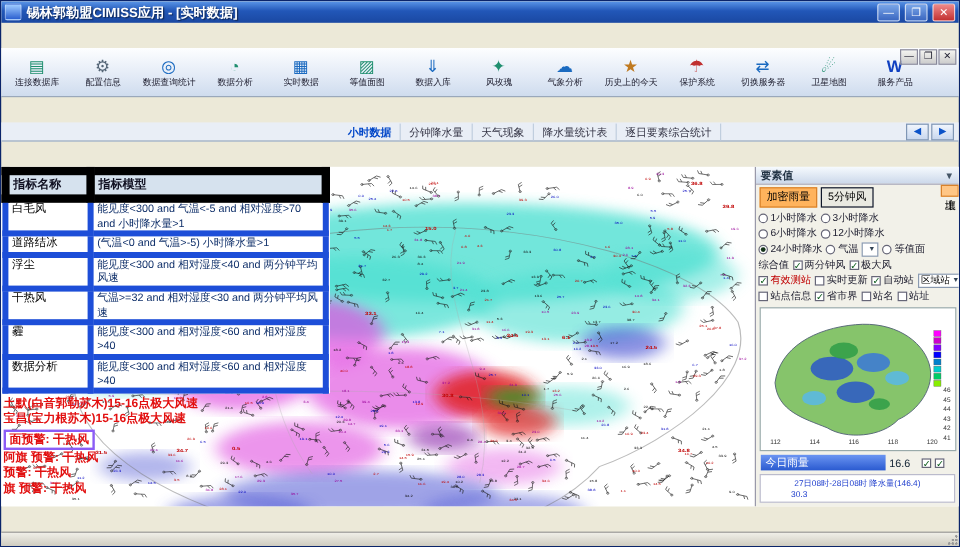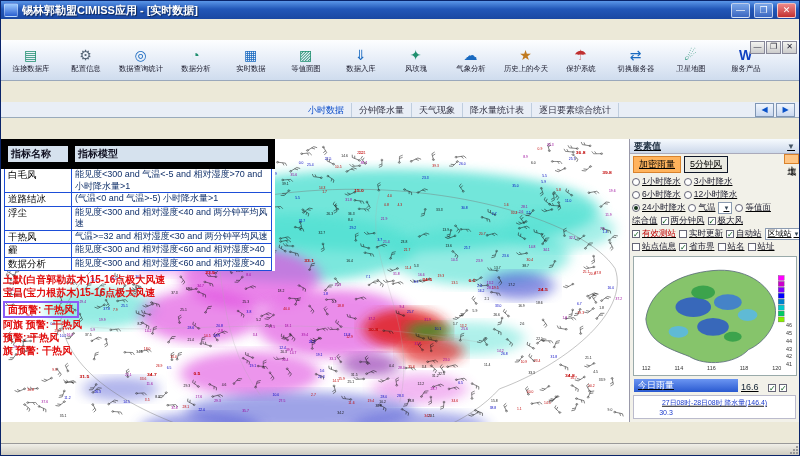--- a/index.html
+++ b/index.html
@@ -13,56 +13,56 @@
   
   .toolbar{height:40px;background:linear-gradient(#fdfeff,#e2eaf6 60%,#cfdcee);border-bottom:1px solid #9aa8bb;display:flex;align-items:center;padding:0 2px;flex:none;position:relative;}
   .tool-item{width:53px;height:37px;display:flex;flex-direction:column;align-items:center;justify-content:center;gap:0;cursor:pointer;border:1px solid transparent;border-radius:2px;}
   .tool-ico{font-size:14px;line-height:16px;}
   .tool-label{font-size:8px;color:#223;white-space:nowrap;transform:scale(.92);}
   .mdi-ctrls{position:absolute;right:2px;top:1px;display:flex;gap:1px;}
   .mdi-btn{width:13px;height:11px;font-size:8px;line-height:10px;text-align:center;background:linear-gradient(#f4f4f0,#ccc);border:1px solid #889;color:#223;cursor:pointer;}
   
   .tabrow{height:15px;background:#e9eef6;border-bottom:1px solid #9ab;display:flex;align-items:center;font-size:9px;color:#334;position:relative;padding-left:282px;flex:none;}
   .tab{padding:0 7px;border-right:1px solid #c0cede;cursor:pointer;white-space:nowrap;line-height:14px;}
-  .tab.active{color:#0046c8;font-weight:normal;margin-left:18px;}
+  .tab.active{color:#0046c8;font-weight:bold;}
   .tab-arrows{position:absolute;right:4px;top:1px;display:flex;gap:2px;}
   .arrow-btn{width:17px;height:12px;background:linear-gradient(#f0f5fd,#c9d8ef);border:1px solid #7f96b5;color:#0a52c8;font-size:8px;line-height:11px;text-align:center;cursor:pointer;}
   
   .content{flex:1;position:relative;overflow:hidden;background:#fff;}
   .map{position:absolute;left:0;top:0;right:170px;bottom:0;background:#fff;}
   .map svg{width:100%;height:100%;display:block;}
   
   .left-panel{position:absolute;left:0;top:0;width:274px;z-index:5;}
   .ind-table{border-collapse:collapse;width:100%;background:#fff;}
   .ind-table th{background:#d6e2ee;border:7px solid #000000;font-size:10px;padding:1px 3px;text-align:left;height:13px;color:#112;}
-  .ind-table td{border:1px solid #1d4ed8;font-size:9px;padding:0 3px;vertical-align:top;line-height:1.3;color:#10306a;}
+  .ind-table td{border:5px solid #1d4ed8;font-size:9px;padding:0 3px;vertical-align:top;line-height:1.3;color:#10306a;}
   .ind-table td.name{width:60px;color:#000;font-size:9.5px;}
   .alerts{margin-top:2px;padding-left:2px;background:transparent;}
   .alert-line{font-size:10px;color:#e21010;font-weight:bold;line-height:1.3;white-space:nowrap;}
   .alert-line.boxed{border:2px solid #8b5cf6;display:inline-block;padding:0 3px;}
   
-  .right-panel{position:absolute;right:0;top:0;width:170px;height:100%;background:#f2f1e9;border-left:1px solid #99a;display:flex;flex-direction:column;box-sizing:border-box;z-index:6;text-decoration:underline;}
+  .right-panel{position:absolute;right:0;top:0;width:170px;height:100%;background:#f2f1e9;border-left:1px solid #99a;display:flex;flex-direction:column;box-sizing:border-box;z-index:6;}
   .panel-header{height:14px;background:linear-gradient(#f6fafe,#ccd8ea);border-bottom:1px solid #aab;display:flex;align-items:center;padding:0 4px;font-weight:bold;color:#234;font-size:9px;flex:none;}
   .panel-header .spacer{flex:1;}
   .pin-ico{font-size:8px;color:#456;cursor:pointer;}
   .btn-row{display:flex;gap:3px;padding:2px 14px 2px 3px;align-items:flex-start;flex:none;}
   .hl-btn{background:#ffb35c;border:1px solid #d9822b;padding:1px 5px;font-size:9px;cursor:pointer;white-space:nowrap;}
   .plain-btn{background:#e9e9e1;border:1px solid #0f172a;padding:1px 5px;font-size:9px;cursor:pointer;white-space:nowrap;}
   .soil-tab{position:absolute;right:0;top:15px;width:13px;padding:4px 0;background:#ffc685;border:1px solid #d9822b;writing-mode:vertical-rl;font-size:9px;text-align:center;cursor:pointer;z-index:7;}
   .opt-row{display:flex;gap:3px;padding:1px 2px;align-items:center;white-space:nowrap;flex:none;height:11px;}
   .opt-item{display:inline-flex;align-items:center;gap:2px;cursor:pointer;}
   .radio{width:8px;height:8px;border:1px solid #667;border-radius:50%;background:#fff;display:inline-block;position:relative;flex:none;box-sizing:border-box;}
   .radio.on::after{content:"";position:absolute;left:1px;top:1px;right:1px;bottom:1px;background:#143318;border-radius:50%;}
   .check{width:8px;height:8px;border:1px solid #667;background:#fff;display:inline-block;flex:none;font-size:8px;line-height:7px;text-align:center;color:#085a18;box-sizing:border-box;overflow:hidden;}
   .opt-label{font-size:8.5px;color:#223;}
   .mini-select{border:1px solid #8a9ab0;background:#fff;font-size:8px;padding:0 2px;display:inline-flex;align-items:center;gap:2px;cursor:pointer;height:10px;}
   .mini-select .caret{font-size:6px;color:#345;}
   .minimap-wrap{margin:3px 3px 0 3px;flex:none;}
   .minimap-wrap svg{background:#fff;border:1px solid #9aa;display:block;}
-  .today-row{display:flex;align-items:flex-end;gap:3px;padding:3px 4px 1px 4px;flex:none;}
+  .today-row{display:flex;align-items:center;gap:3px;padding:3px 4px 1px 4px;flex:none;}
   .today-bar{width:100px;height:13px;background:linear-gradient(#6b95f2,#2a5ad0);color:#fff;font-size:9px;line-height:13px;padding-left:4px;flex:none;}
   .today-val{font-size:9px;color:#123;width:24px;}
   .chart-wrap{flex:1;margin:2px 3px 3px 3px;background:#fff;border:1px solid #bbc;display:flex;flex-direction:column;overflow:hidden;}
   .chart-title{font-size:7.5px;color:#1a3acc;text-align:center;margin-top:2px;white-space:nowrap;transform:scale(.92);flex:none;}
   .bars{flex:1;display:flex;align-items:flex-end;gap:2px;padding:10px 5px 3px 5px;border-bottom:2px solid #dde;}
   .bar{width:9px;background:linear-gradient(#3a66e0,#1c43b8);position:relative;flex:none;}
   .bar-label{position:absolute;top:-9px;left:-4px;font-size:7px;color:#1a3acc;width:18px;text-align:center;}
   
   .statusbar{height:11px;background:linear-gradient(#f0efe8,#cfccc0);border-top:1px solid #999;flex:none;position:relative;}
   .grip{position:absolute;right:1px;bottom:1px;width:9px;height:9px;background:

